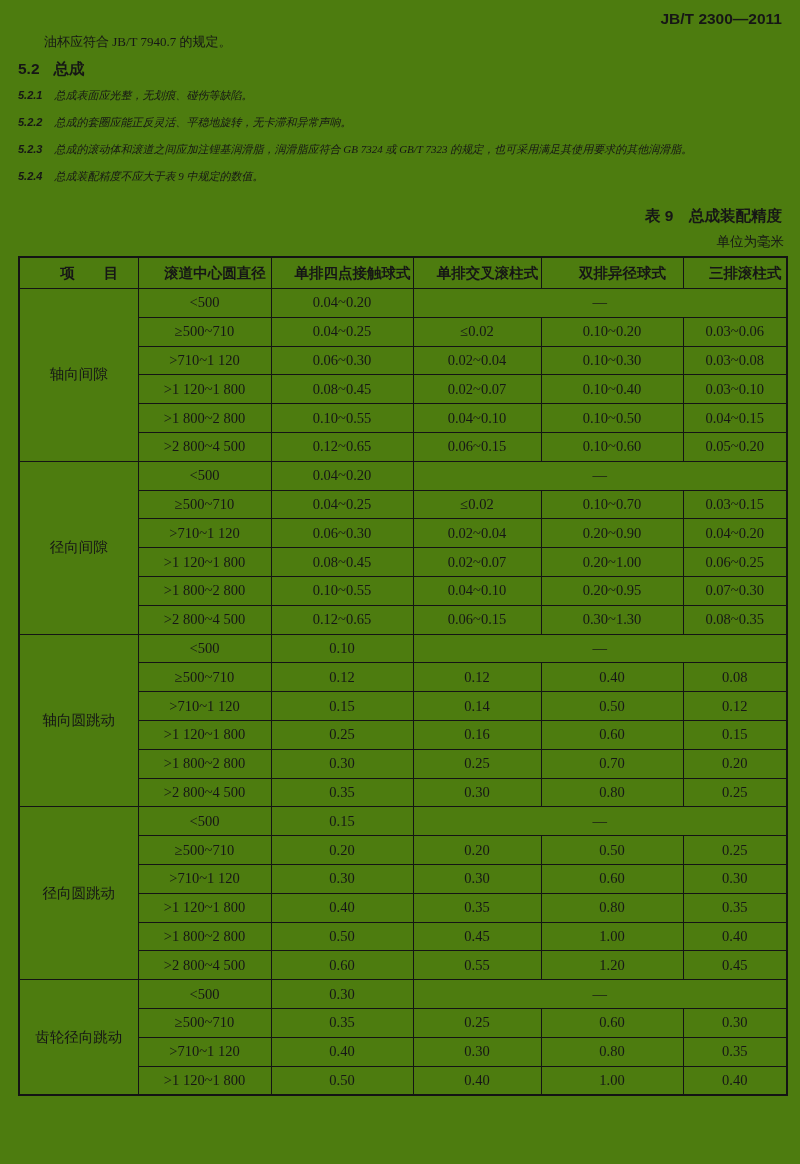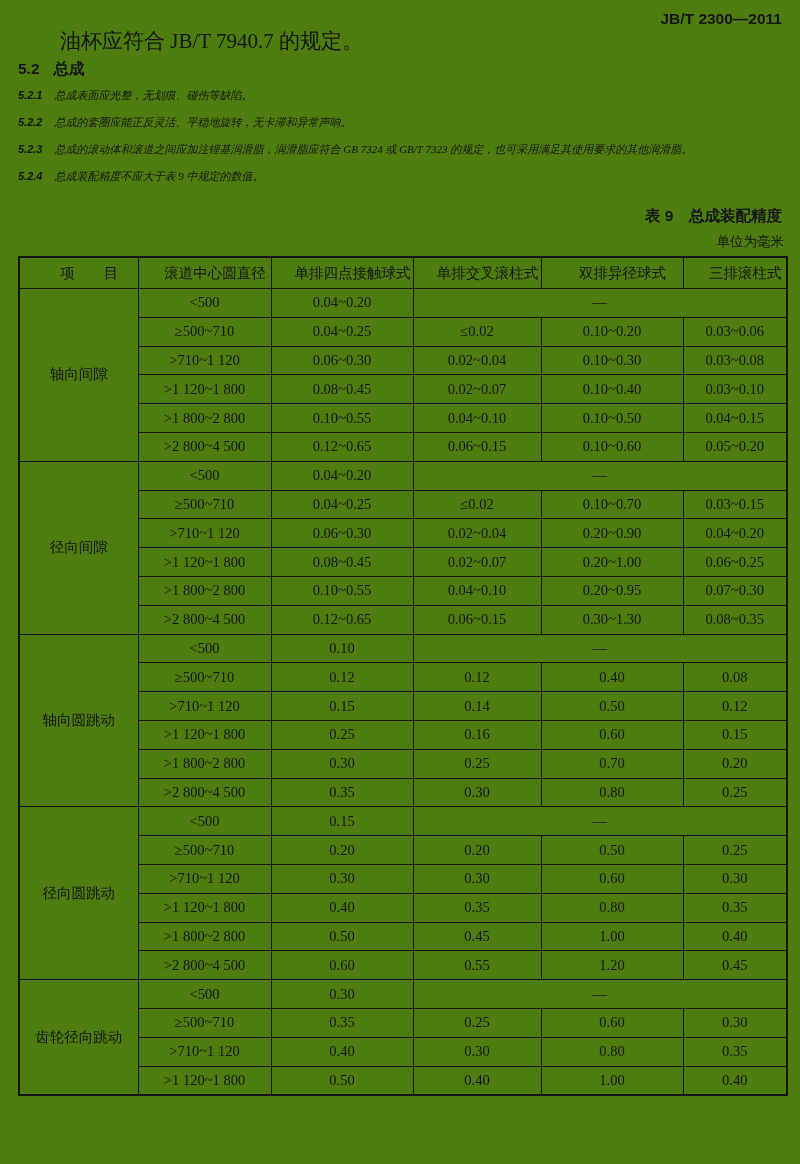--- a/index.html
+++ b/index.html
@@ -14,21 +14,21 @@
     font-family:"Liberation Sans","DejaVu Sans",sans-serif;
     font-weight:bold; font-size:15.5px;
   }
   .content { margin:0 18px; }
   .clause-heading {
     margin:0; line-height:27px; font-size:15.5px; font-weight:bold;
     font-family:"Liberation Sans","DejaVu Sans",sans-serif;
   }
   .clause-heading.first { margin-top:20px; }
   .clause-heading .num { margin-right:14px; }
-  .body-para { margin:0; line-height:27px; font-size:21px; text-align:justify; }
+  .body-para { margin:0; line-height:27px; font-size:13px; text-align:justify; }
   .body-para.indent { text-indent:2em; }
   .clause-para { margin:0; line-height:27px; font-size:11px; text-align:justify;font-style:italic; }
   .clause-para .num {
     font-family:"Liberation Sans","DejaVu Sans",sans-serif;
     font-weight:bold; margin-right:12px;
   }
   .table-title {
     margin:12px 0 0 0; text-align:right; line-height:27px; font-size:15.5px;
     font-family:"Liberation Sans","DejaVu Sans",sans-serif; font-weight:bold;
   }
@@ -36,21 +36,21 @@
   .unit-note { margin:3px 2px 4px 0; text-align:right; font-size:13.5px; line-height:20px; }
   table.precision {
     border-collapse:collapse; table-layout:fixed; width:768px;
     border:2px solid #141414;
   }
   table.precision th, table.precision td {
     border:1px solid #141414; text-align:center; vertical-align:middle;
     padding:0; font-size:14.5px; overflow:hidden;
   }
   table.precision thead th {
-    height:30px; font-weight:normal;
+    height:30px; font-weight:bold;
     font-family:"Liberation Sans","DejaVu Sans",sans-serif;
     padding-left:21px;
   }
   table.precision tbody td { height:27.8px; font-family:"Liberation Serif","DejaVu Serif",serif; }
   td.item-cell { font-size:14.5px; }
 </style>
 </head>
 <body>
 
 <div class="page">

